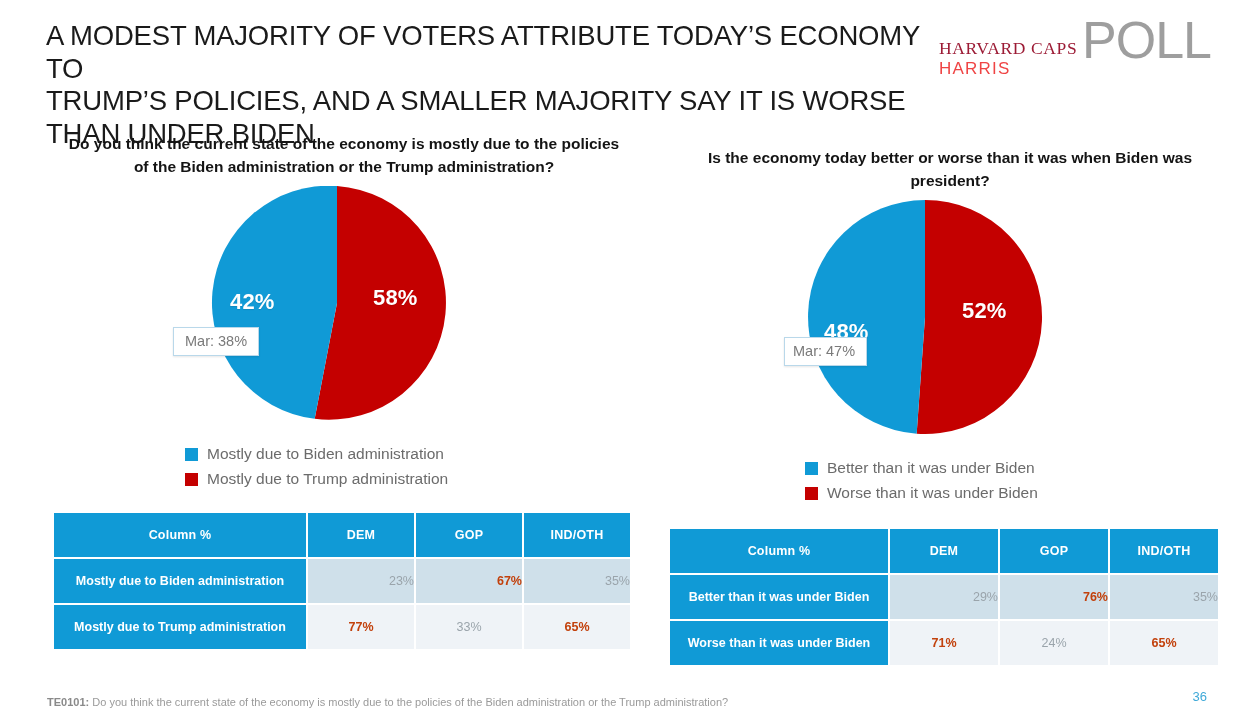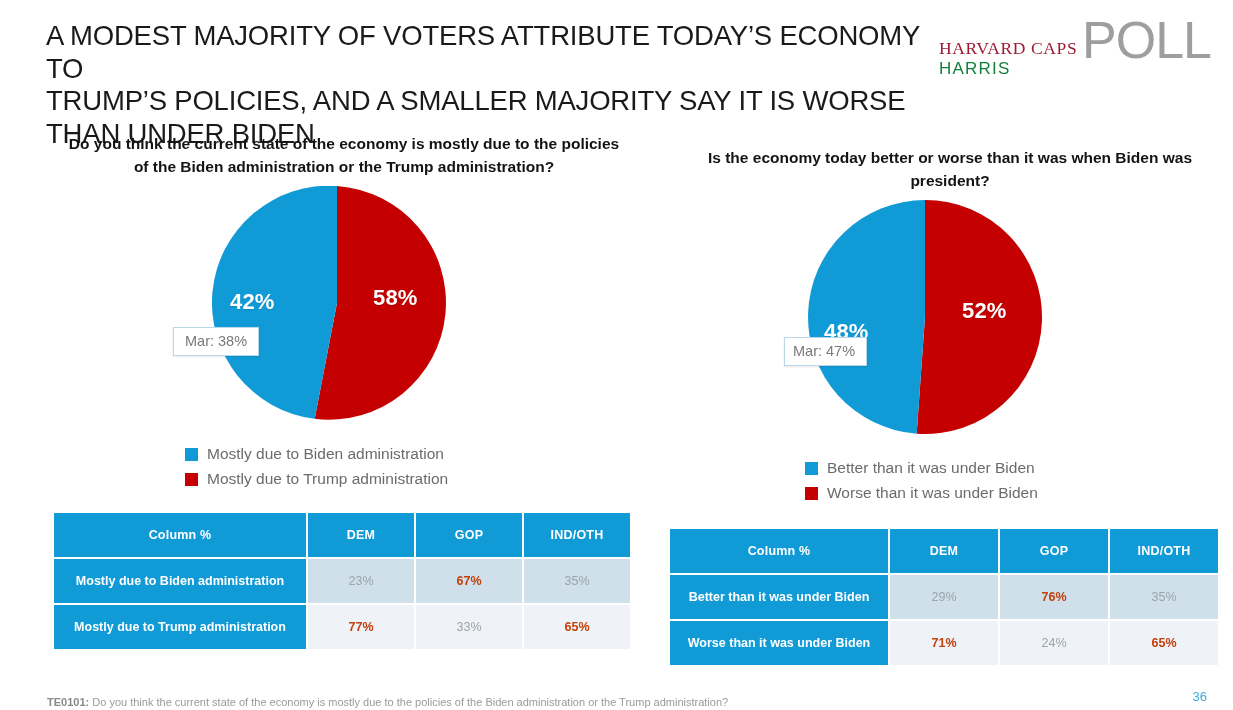--- a/index.html
+++ b/index.html
@@ -48,21 +48,21 @@
     font-size: 17.5px;
     letter-spacing: 0.6px;
     color: #9c1b35;
     line-height: 20px;
     white-space: nowrap;
   }
   .brand-harris {
     font-family: "Liberation Sans", sans-serif;
     font-size: 17px;
     letter-spacing: 1.2px;
-    color: #15803d;
+    color: #ef4444;
     line-height: 21px;
     white-space: nowrap;
   }
   .brand-poll {
     position: absolute;
     right: 0;
     top: -10px;
     font-family: "Liberation Sans", sans-serif;
     font-weight: 300;
     font-size: 52px;
@@ -149,21 +149,21 @@
     letter-spacing: .2px;
   }
   td.rowhead {
     background: #109AD6;
     color: #ffffff;
     font-weight: bold;
     font-size: 12.5px;
     text-align: center;
     padding: 0 6px;
   }
-  tr.band-a td.val { background: #cfe0ea; }
+  tr.band-a td.val { background: #cfe0ea; text-align: right; }
   tr.band-b td.val { background: #eff3f7; }
   td.val { color: #9aa4ab; font-weight: normal; font-size: 14px; }
   td.val.strong { color: #c2410c; font-weight: bold; }
 
   
   #footnotes {
     position: absolute;
     left: 47px;
     bottom: 0;
     color: #9a9a9a;

